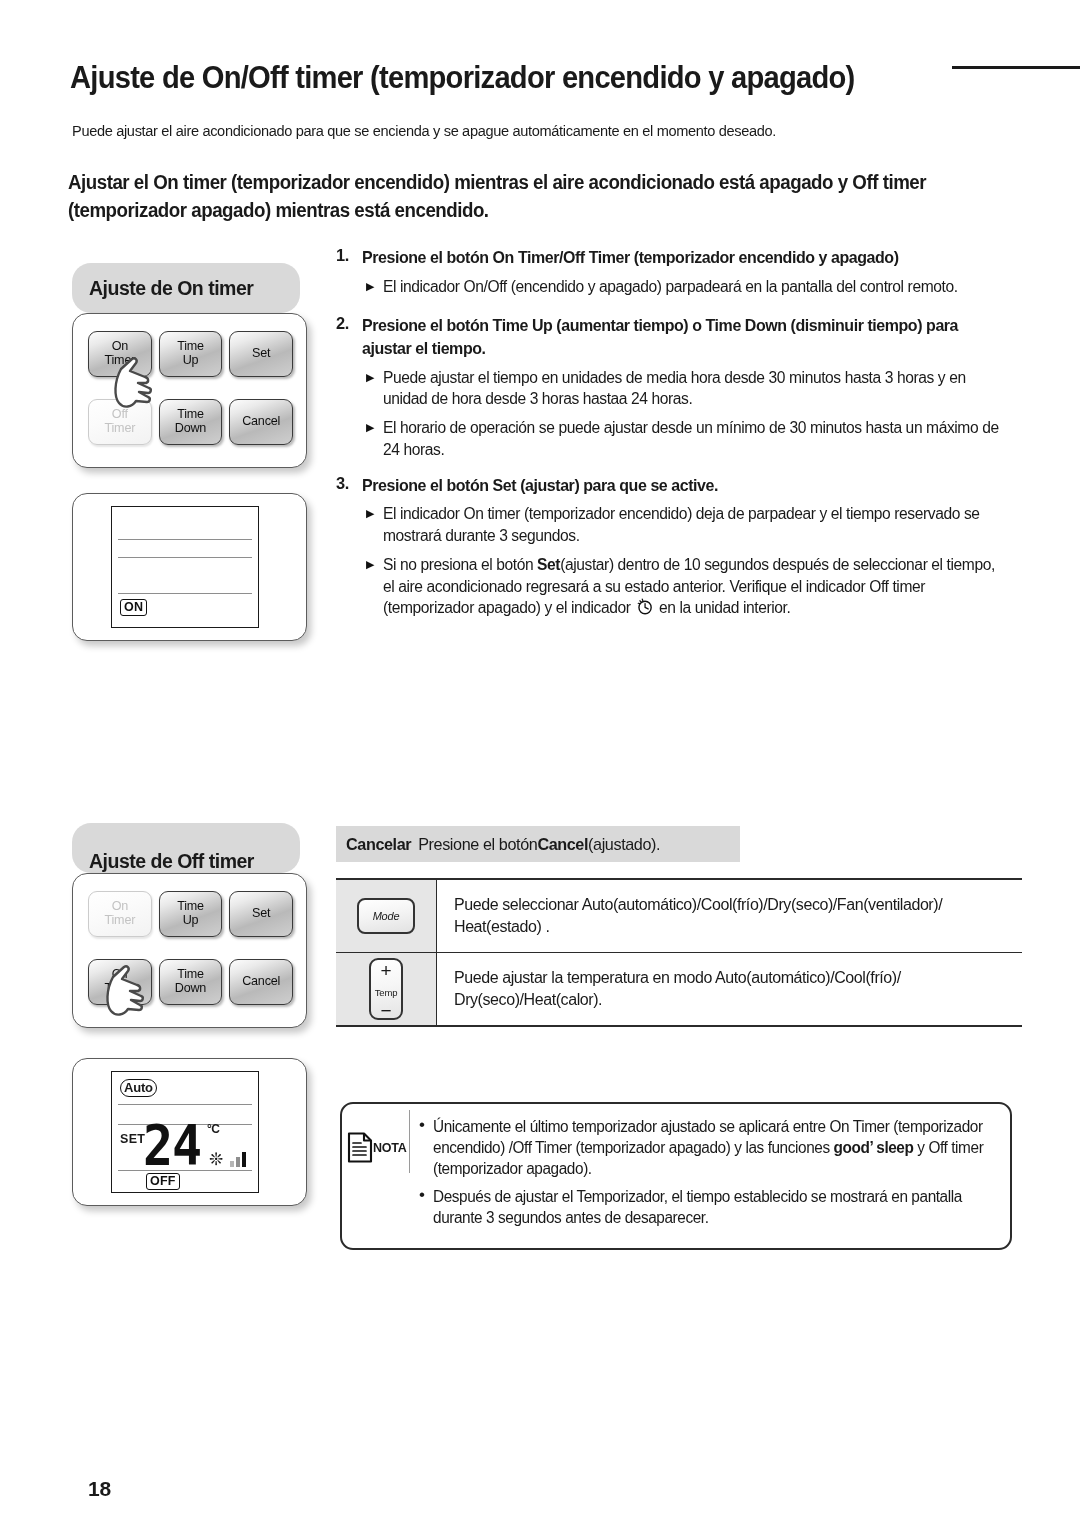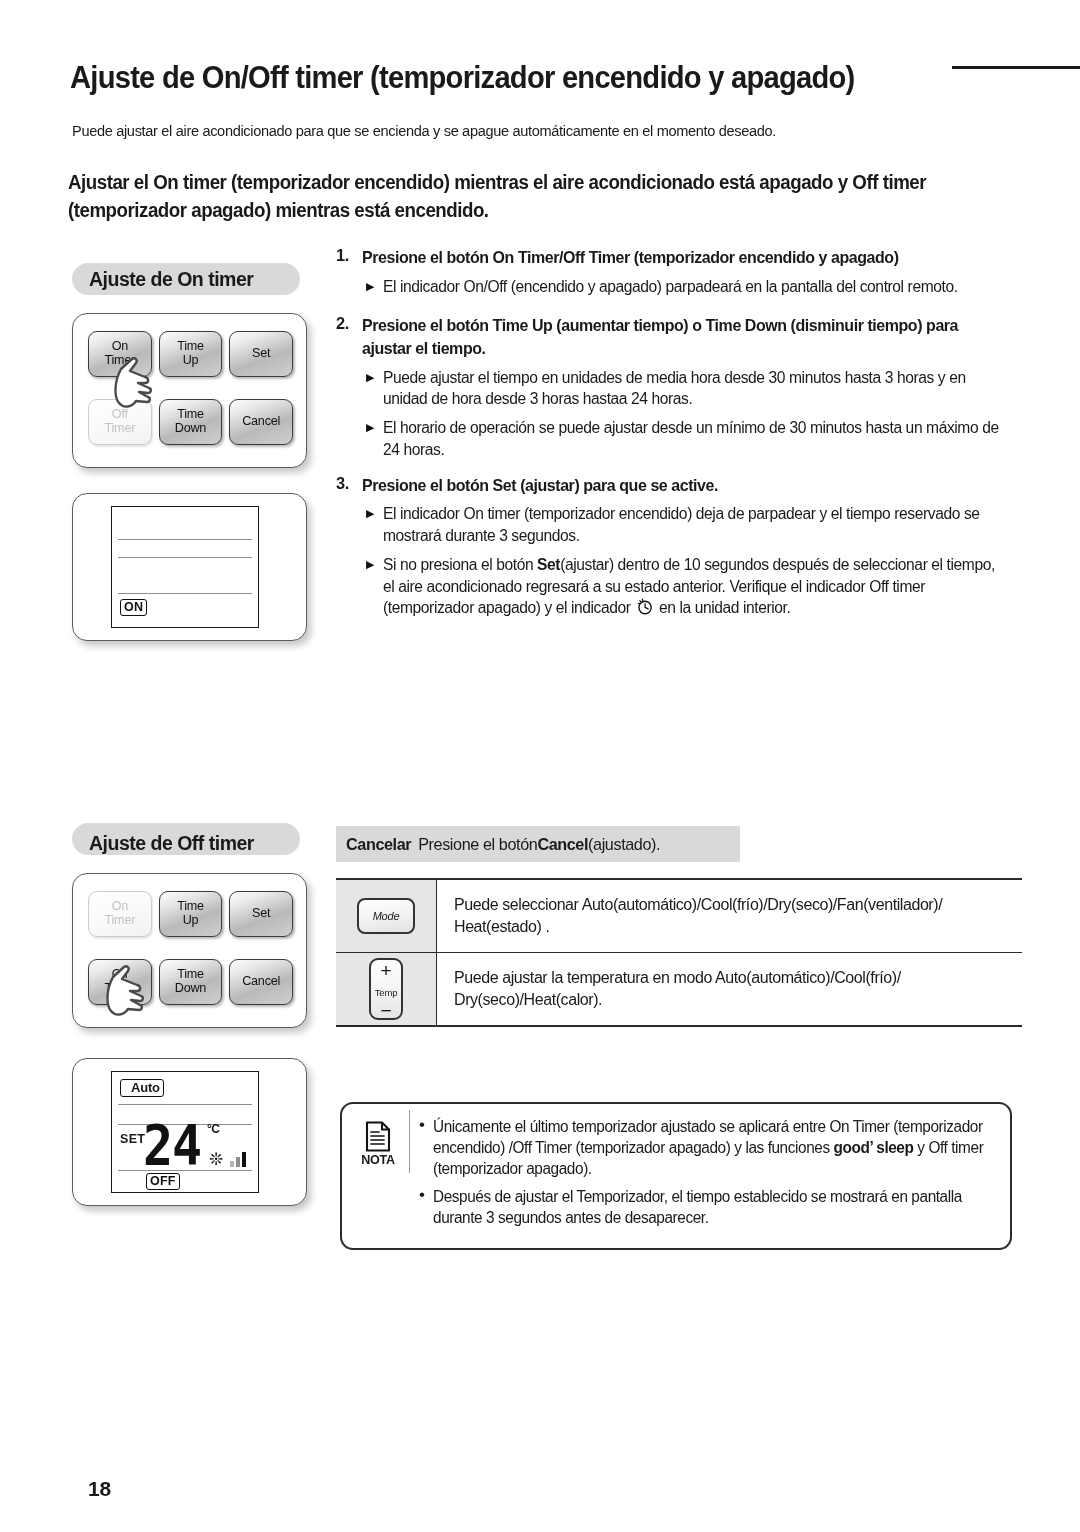--- a/index.html
+++ b/index.html
@@ -64,21 +64,21 @@
     letter-spacing: -0.5px;
     transform: scaleX(0.96);
     transform-origin: left center;
   }
 
   
   .lbl-pill {
     position: absolute;
     left: 72px;
     width: 228px;
-    height: 32px;
+    height: 50px;
     background: #d9d9d9;
     border-radius: 19px;
     display: flex;
     align-items: center;
     padding-left: 17px;
     box-sizing: border-box;
     font-size: 19.5px;
     font-weight: bold;
     letter-spacing: -0.5px;
   }
@@ -182,24 +182,24 @@
     line-height: 1.15;
     letter-spacing: 0.2px;
     background: #fff;
     color: #111;
   }
   .auto-tag {
     position: absolute;
     left: 8px;
     top: 7px;
     border: 1.8px solid #111;
-    border-radius: 3px;
+    border-radius: 9px;
     font-size: 13px;
     font-weight: bold;
-    padding: 0px 3px 1px 10px;
+    padding: 0px 3px 1px 3px;
     letter-spacing: -0.2px;
     background: #fff;
   }
   .set-lbl {
     position: absolute;
     left: 8px;
     top: 60px;
     font-size: 12.5px;
     font-weight: bold;
     letter-spacing: 0.3px;
@@ -392,21 +392,21 @@
     height: 148px;
     border: 2px solid #2b2b2b;
     border-radius: 13px;
     box-sizing: border-box;
     display: flex;
   }
   .nota-col {
     flex: 0 0 62px;
     padding-top: 11px;
     display: flex;
-    flex-direction: column;
+    flex-direction: row;
     align-items: center;
     border-right: 1.4px solid #9a9a9a;
     margin: 6px 0 22px 5px;
     height: 52px;
   }
   .nota-lbl {
     font-size: 12.5px;
     font-weight: bold;
     letter-spacing: -0.2px;
     margin-top: 1px;

